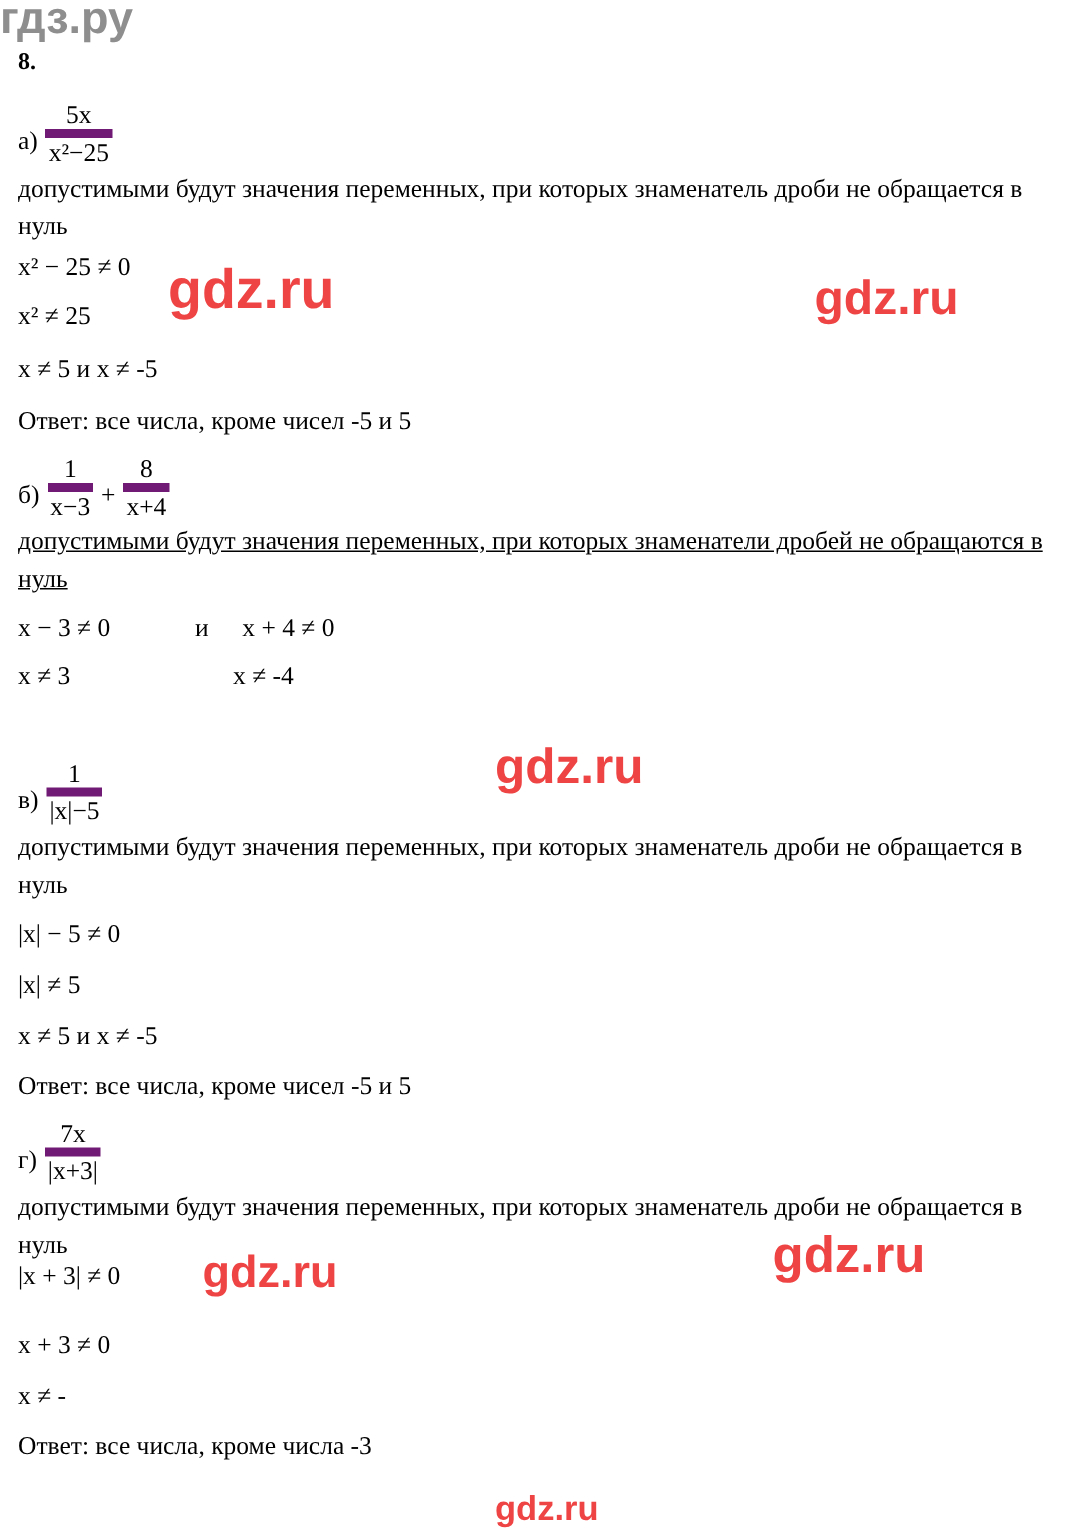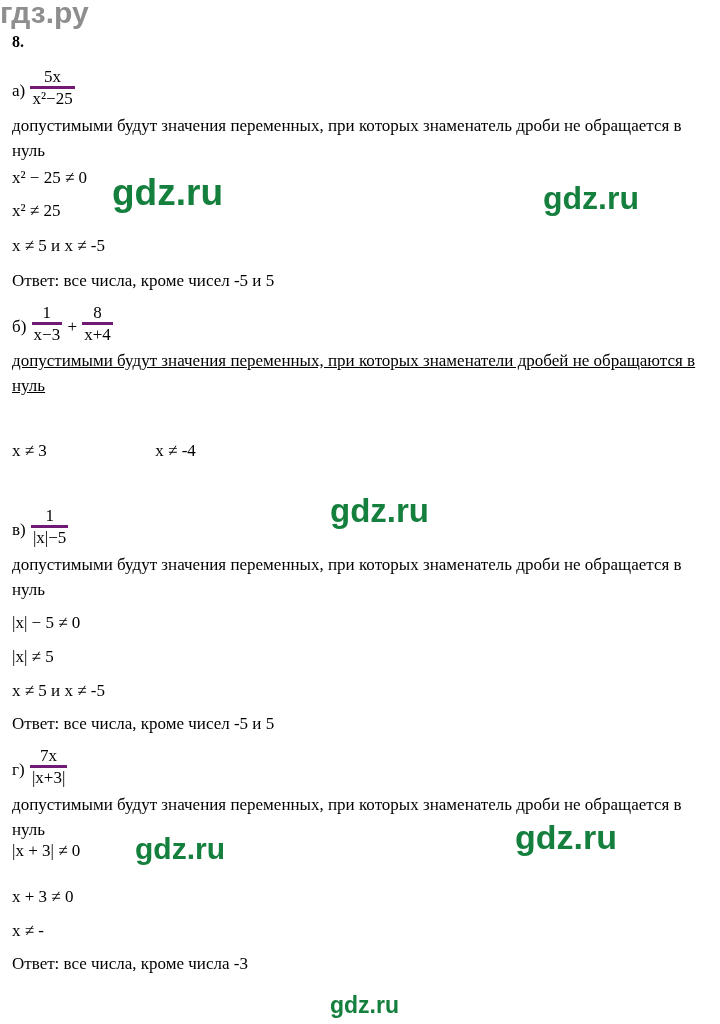--- a/index.html
+++ b/index.html
@@ -14,21 +14,21 @@
     overflow: hidden;
     font-family: "Liberation Serif", serif;
     color: #000000;
   }
 
   
   .wm {
     position: absolute;
     font-family: "Liberation Sans", sans-serif;
     font-weight: bold;
-    color: #15803d;
+    color: #ef4444;
     white-space: nowrap;
     pointer-events: none;
     user-select: none;
   }
   .wm-top {
     left: 0px; top: -4px;
     font-size: 30px;
     color: #8e8e8e;
   }
   .wm-1 { left: 112px; top: 172px; font-size: 37px; }
@@ -73,21 +73,21 @@
   
   .frac {
     display: inline-block;
     vertical-align: -0.45em;
     text-align: center;
     font-size: 17px;
     line-height: 1.12;
     margin: 0 1px;
   }
   .frac .num { display: block; padding: 0 2px; }
-  .frac .den { display: block; border-top: 3px solid #701a75; padding: 0 2px; text-align: right; }
+  .frac .den { display: block; border-top: 6px solid #701a75; padding: 0 2px; text-align: right; }
 
   .item-label { font-size: 17px; }
 </style>
 </head>
 <body>
 
 <div class="page">
 
   <div class="wm wm-top">гдз.ру</div>
 
@@ -116,20 +116,27 @@
     </span>
     <span>+</span>
     <span class="frac">
       <span class="num">8</span>
       <span class="den">x+4</span>
     </span>
   </div>
 
   <div class="para" style="top:348px;text-decoration:underline;">допустимыми будут значения переменных, при которых знаменатели дробей не обращаются в нуль</div>
 
+  <div class="line" style="top:408px;">
+    <span>x − 3 ≠ 0</span>
+    <span style="display:inline-block;width:48px;"></span>
+    <span>и</span>
+    <span style="display:inline-block;width:14px;"></span>
+    <span>x + 4 ≠ 0</span>
+  </div>
 
   <div class="line" style="top:440px;">
     <span>x ≠ 3</span>
     <span style="display:inline-block;width:100px;"></span>
     <span>x ≠ -4</span>
   </div>
 
 
   <div class="line" style="top:506px;">
     <span class="item-label">в)</span>

